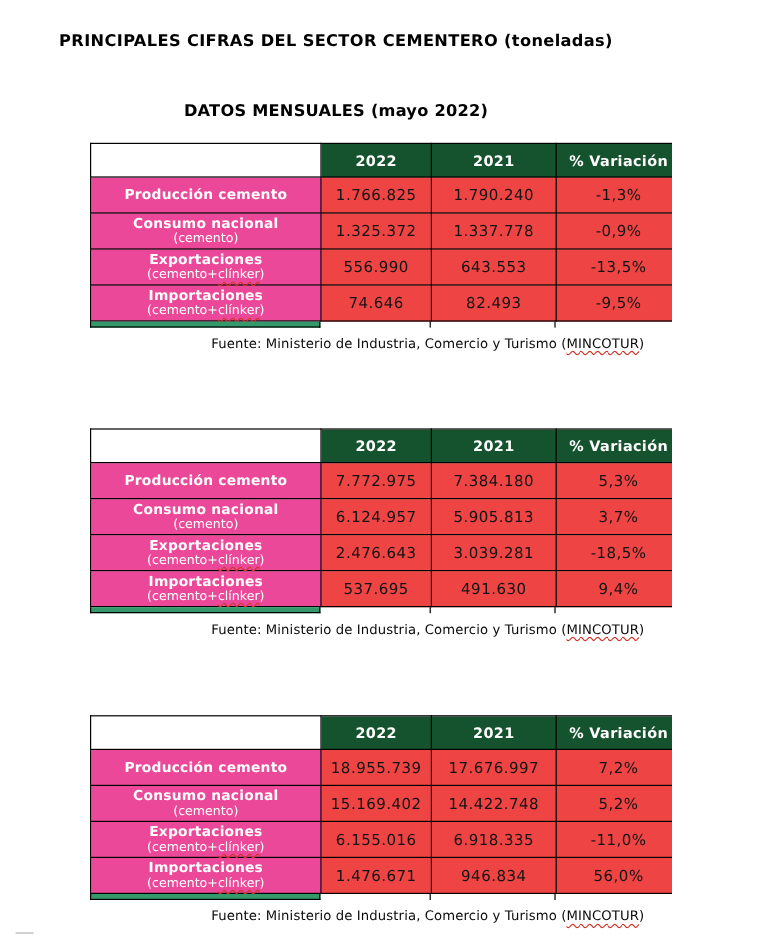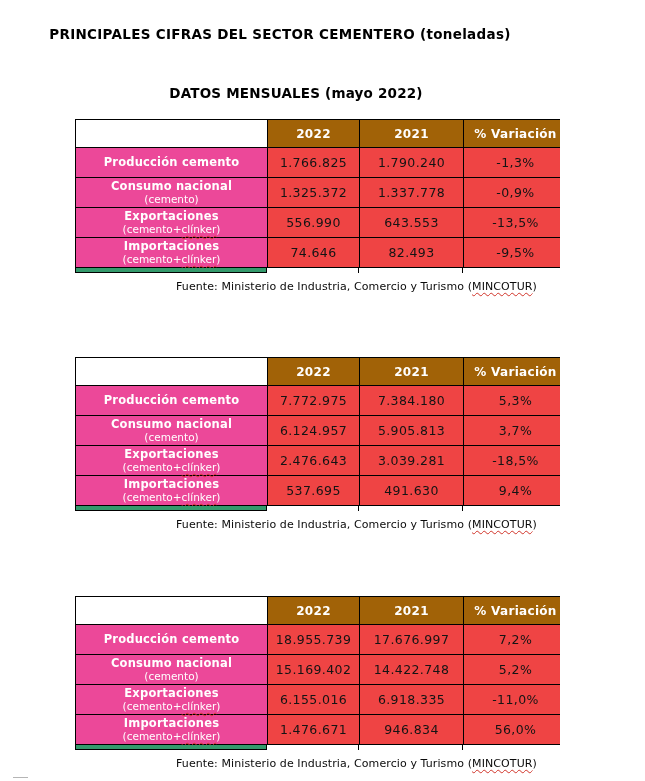--- a/index.html
+++ b/index.html
@@ -7,34 +7,34 @@
   .page {
     position:relative; width:560px; height:781px; background:#ffffff;
     font-family:"DejaVu Sans","Liberation Sans",sans-serif; color:#000;
     overflow:hidden;
   }
   .doc-title {
     position:absolute; top:26px; left:0; width:100%; text-align:center;
     font-size:13.5px; font-weight:bold; letter-spacing:0.3px;
   }
   .sec-title {
-    position:absolute; left:16px; width:100%; text-align:center;
+    position:absolute; left:0; width:100%; text-align:center;
     font-size:13.5px; font-weight:bold; letter-spacing:0.2px;
   }
   .tablewrap { position:absolute; left:75px; width:492px; }
   table.data {
     border-collapse:collapse; table-layout:fixed; width:492px;
   }
   table.data col.c1 { width:192px; }
   table.data col.c2 { width:92px; }
   table.data col.c3 { width:104px; }
   table.data col.c4 { width:104px; }
   table.data th, table.data td { border:1px solid #000; }
   table.data thead th {
-    height:28px; background:#a16207; color:#fff;
+    height:28px; background:#14532d; color:#fff;
     font-size:12px; font-weight:bold; text-align:center; vertical-align:middle;
     letter-spacing:0.3px;
   }
   table.data thead th.corner { background:#ffffff; }
   table.data tbody th.rowhead {
     background:#ec4899; color:#fff; text-align:center; vertical-align:middle;
     padding:1px 2px; height:30px;
   }
   .rl { display:block; font-size:11.5px; font-weight:bold; line-height:13px; letter-spacing:0.2px; }
   .rs { display:block; font-size:10.5px; font-weight:normal; line-height:12px; }

